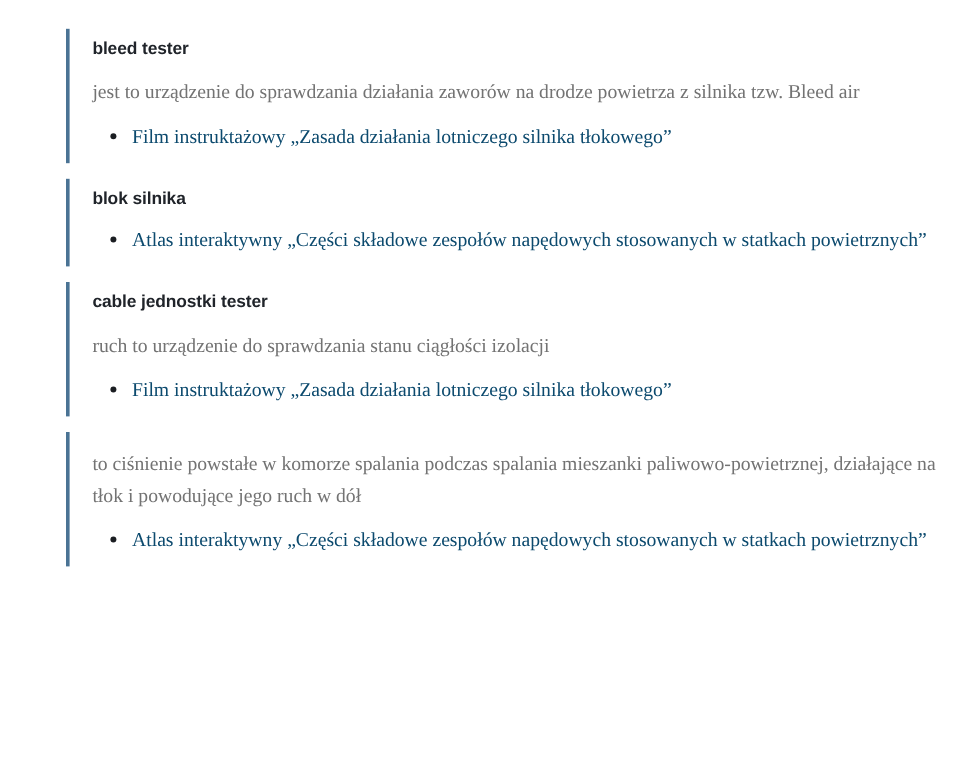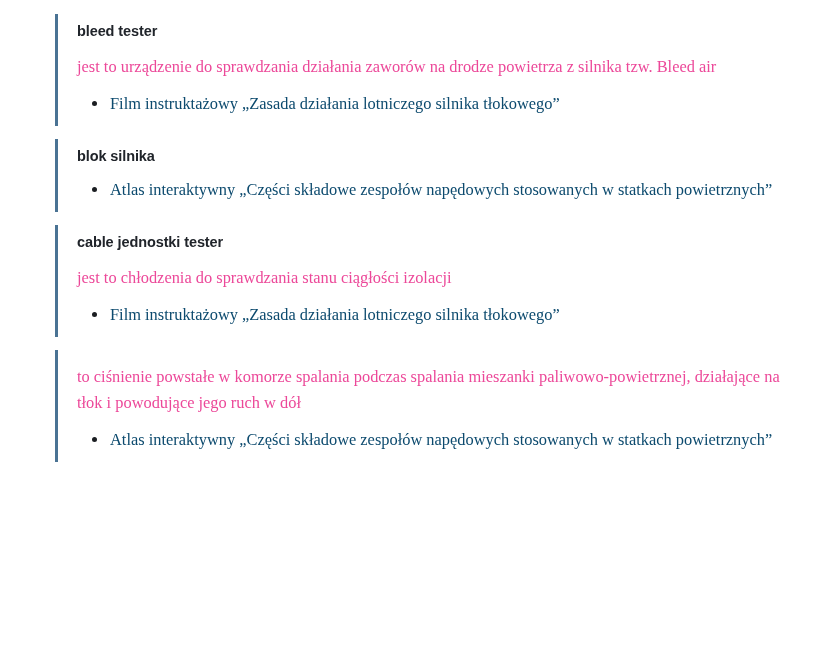--- a/index.html
+++ b/index.html
@@ -9,21 +9,21 @@
   }
   body {
     width: 816px;
     height: 648px;
     overflow: hidden;
     font-family: "Liberation Serif", "DejaVu Serif", serif;
     -webkit-font-smoothing: antialiased;
   }
 
   #glossary {
-    padding: 14px 0 0 0;
+    padding: 24px 0 0 0;
   }
 
   .entry {
     border-left: 3px solid #4a7394;
     margin: 0 0 13px 55px;
     padding: 0 0 0 0;
   }
   .entry:last-child {
     margin-bottom: 0;
   }
@@ -36,21 +36,21 @@
     color: #20242a;
     margin: 0;
     padding: 9px 0 0 19px;
     letter-spacing: -0.1px;
   }
 
   .definition {
     font-family: "Liberation Serif", "DejaVu Serif", serif;
     font-size: 16.4px;
     line-height: 26px;
-    color: #ec4899;
+    color: #737373;
     margin: 0;
     padding: 14px 18px 0 19px;
   }
 
   .links {
     list-style: none;
     margin: 0;
     padding: 11px 0 9px 19px;
   }
 
@@ -90,21 +90,21 @@
       </ul>
     </div>
     <div class="entry">
       <div class="term">blok silnika</div>
       <ul class="links">
         <li><span class="bullet"></span><a href="#">Atlas interaktywny „Części składowe zespołów napędowych stosowanych w statkach powietrznych”</a></li>
       </ul>
     </div>
     <div class="entry">
       <div class="term">cable jednostki tester</div>
-      <div class="definition">jest to chłodzenia do sprawdzania stanu ciągłości izolacji</div>
+      <div class="definition">ruch to urządzenie do sprawdzania stanu ciągłości izolacji</div>
       <ul class="links">
         <li><span class="bullet"></span><a href="#">Film instruktażowy „Zasada działania lotniczego silnika tłokowego”</a></li>
       </ul>
     </div>
     <div class="entry">
       <div class="definition">to ciśnienie powstałe w komorze spalania podczas spalania mieszanki paliwowo-powietrznej, działające na tłok i powodujące jego ruch w dół</div>
       <ul class="links">
         <li><span class="bullet"></span><a href="#">Atlas interaktywny „Części składowe zespołów napędowych stosowanych w statkach powietrznych”</a></li>
       </ul>
     </div>

